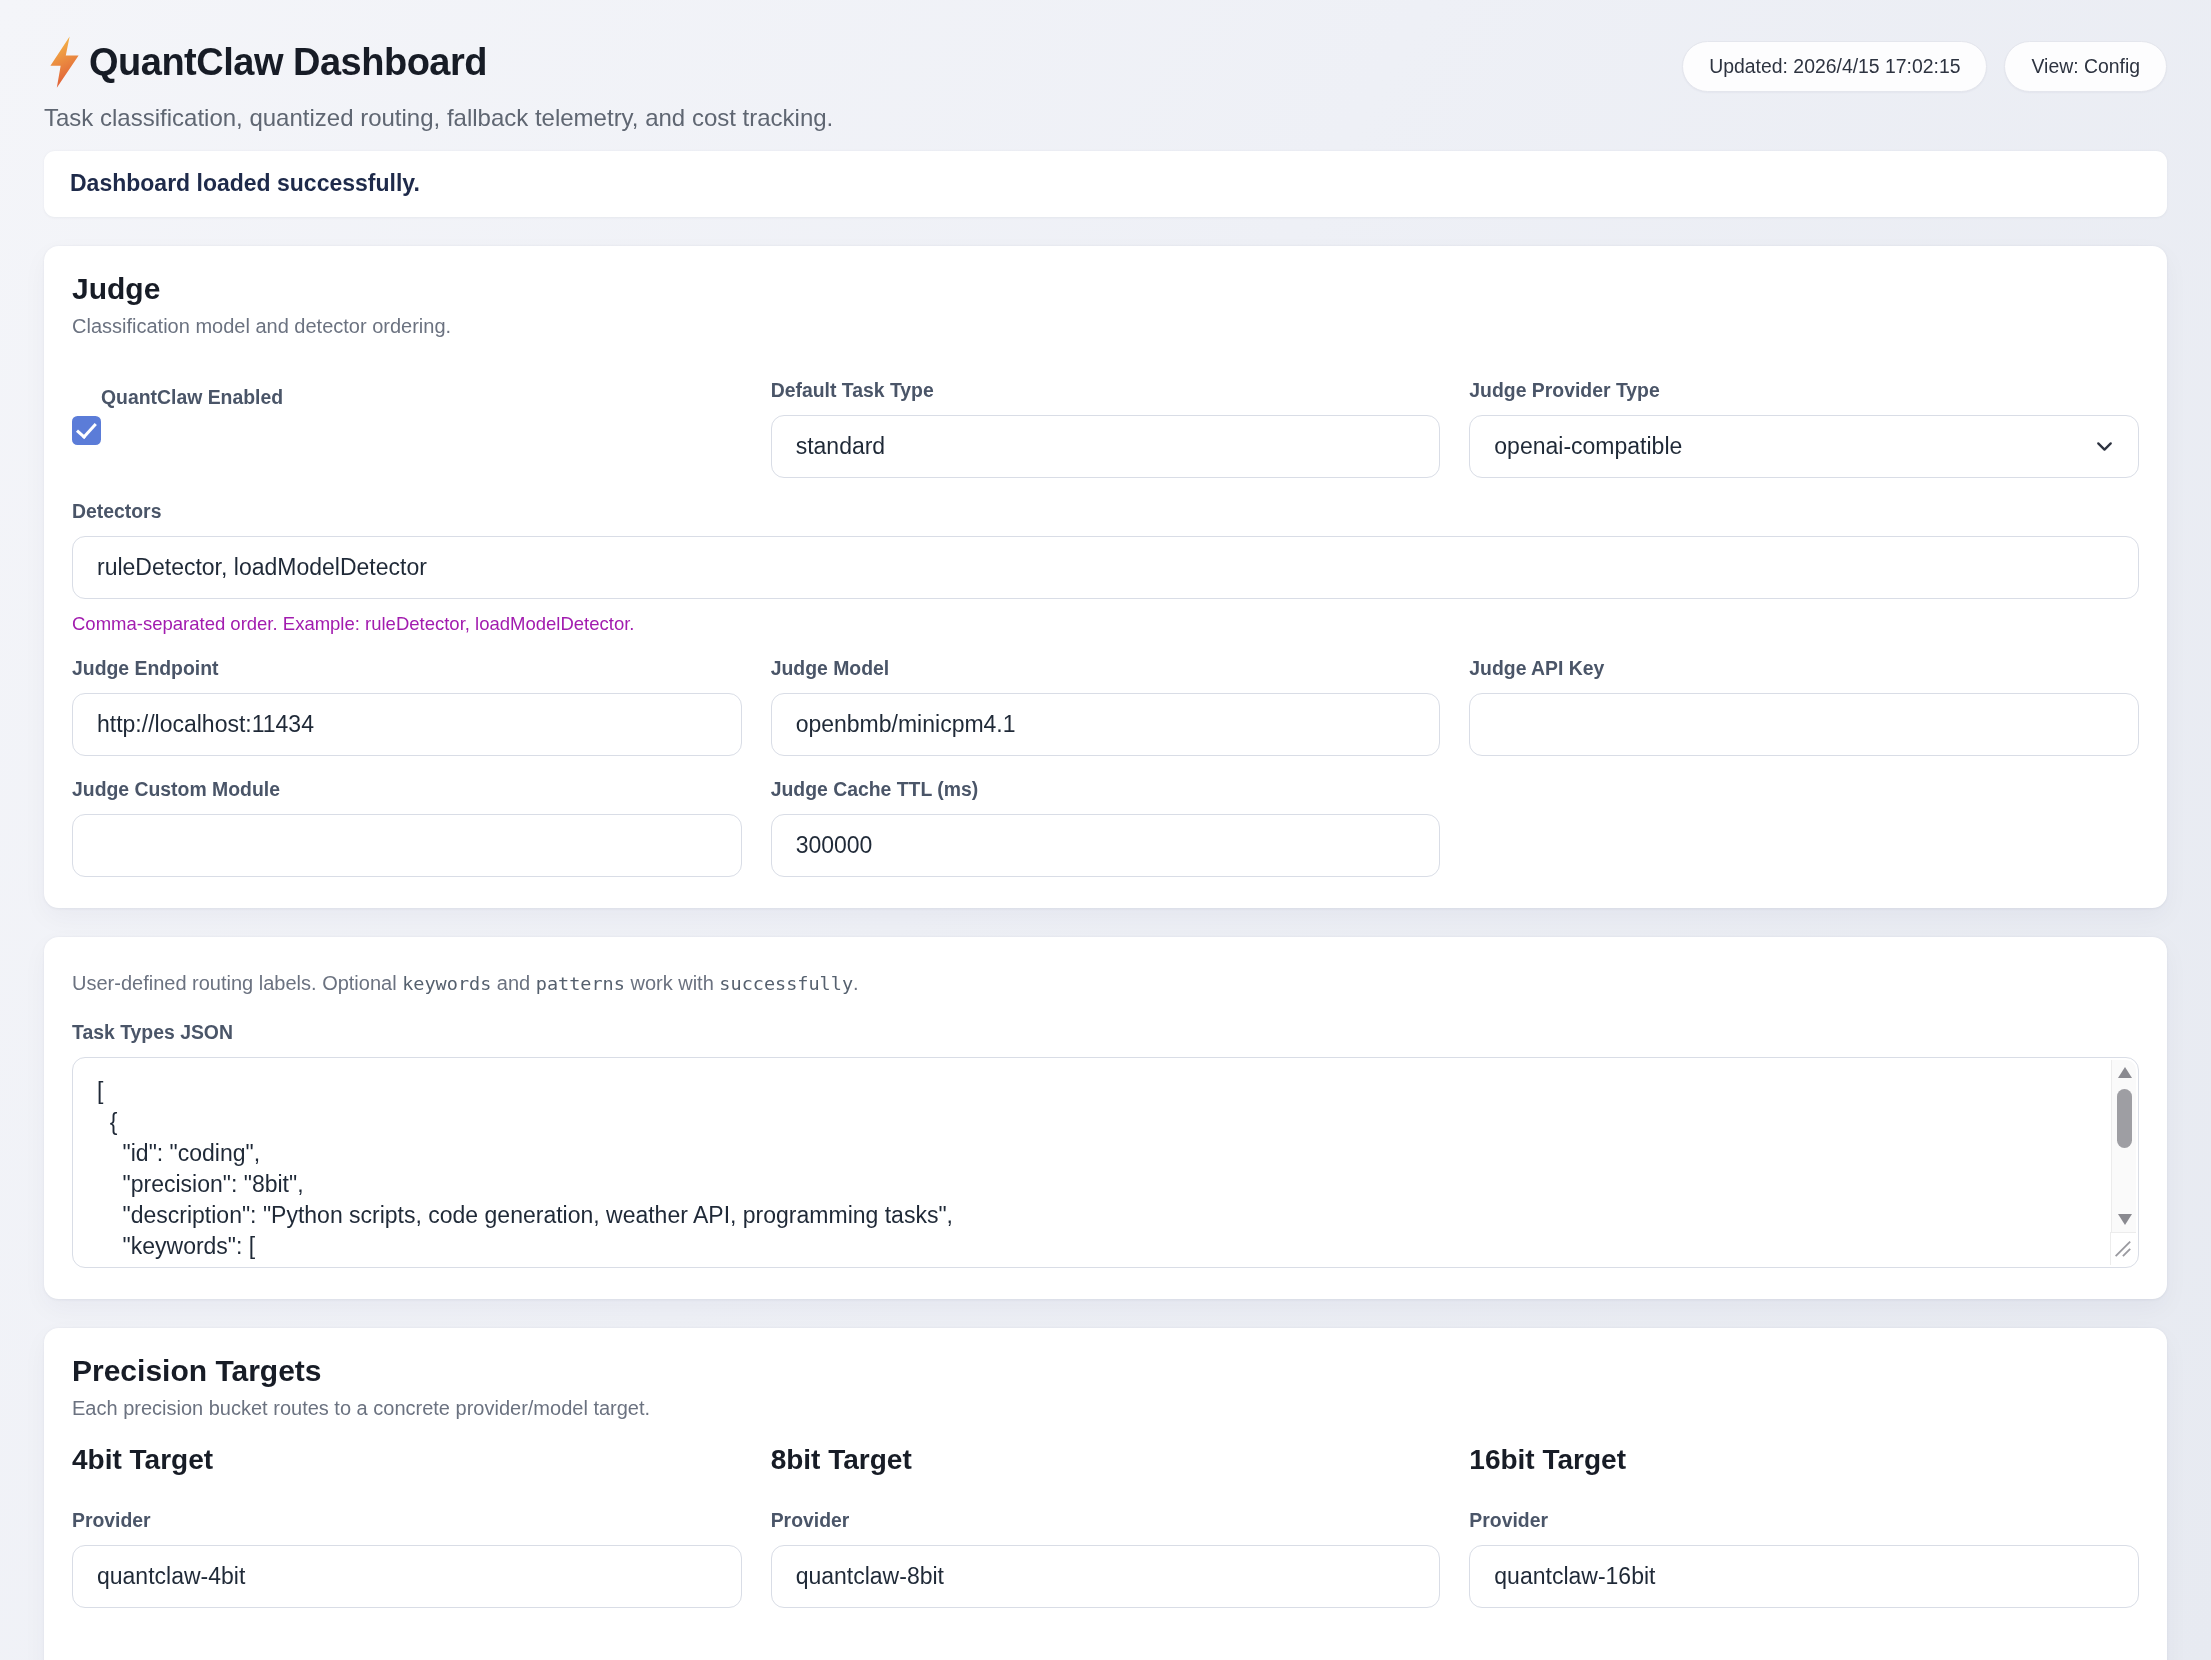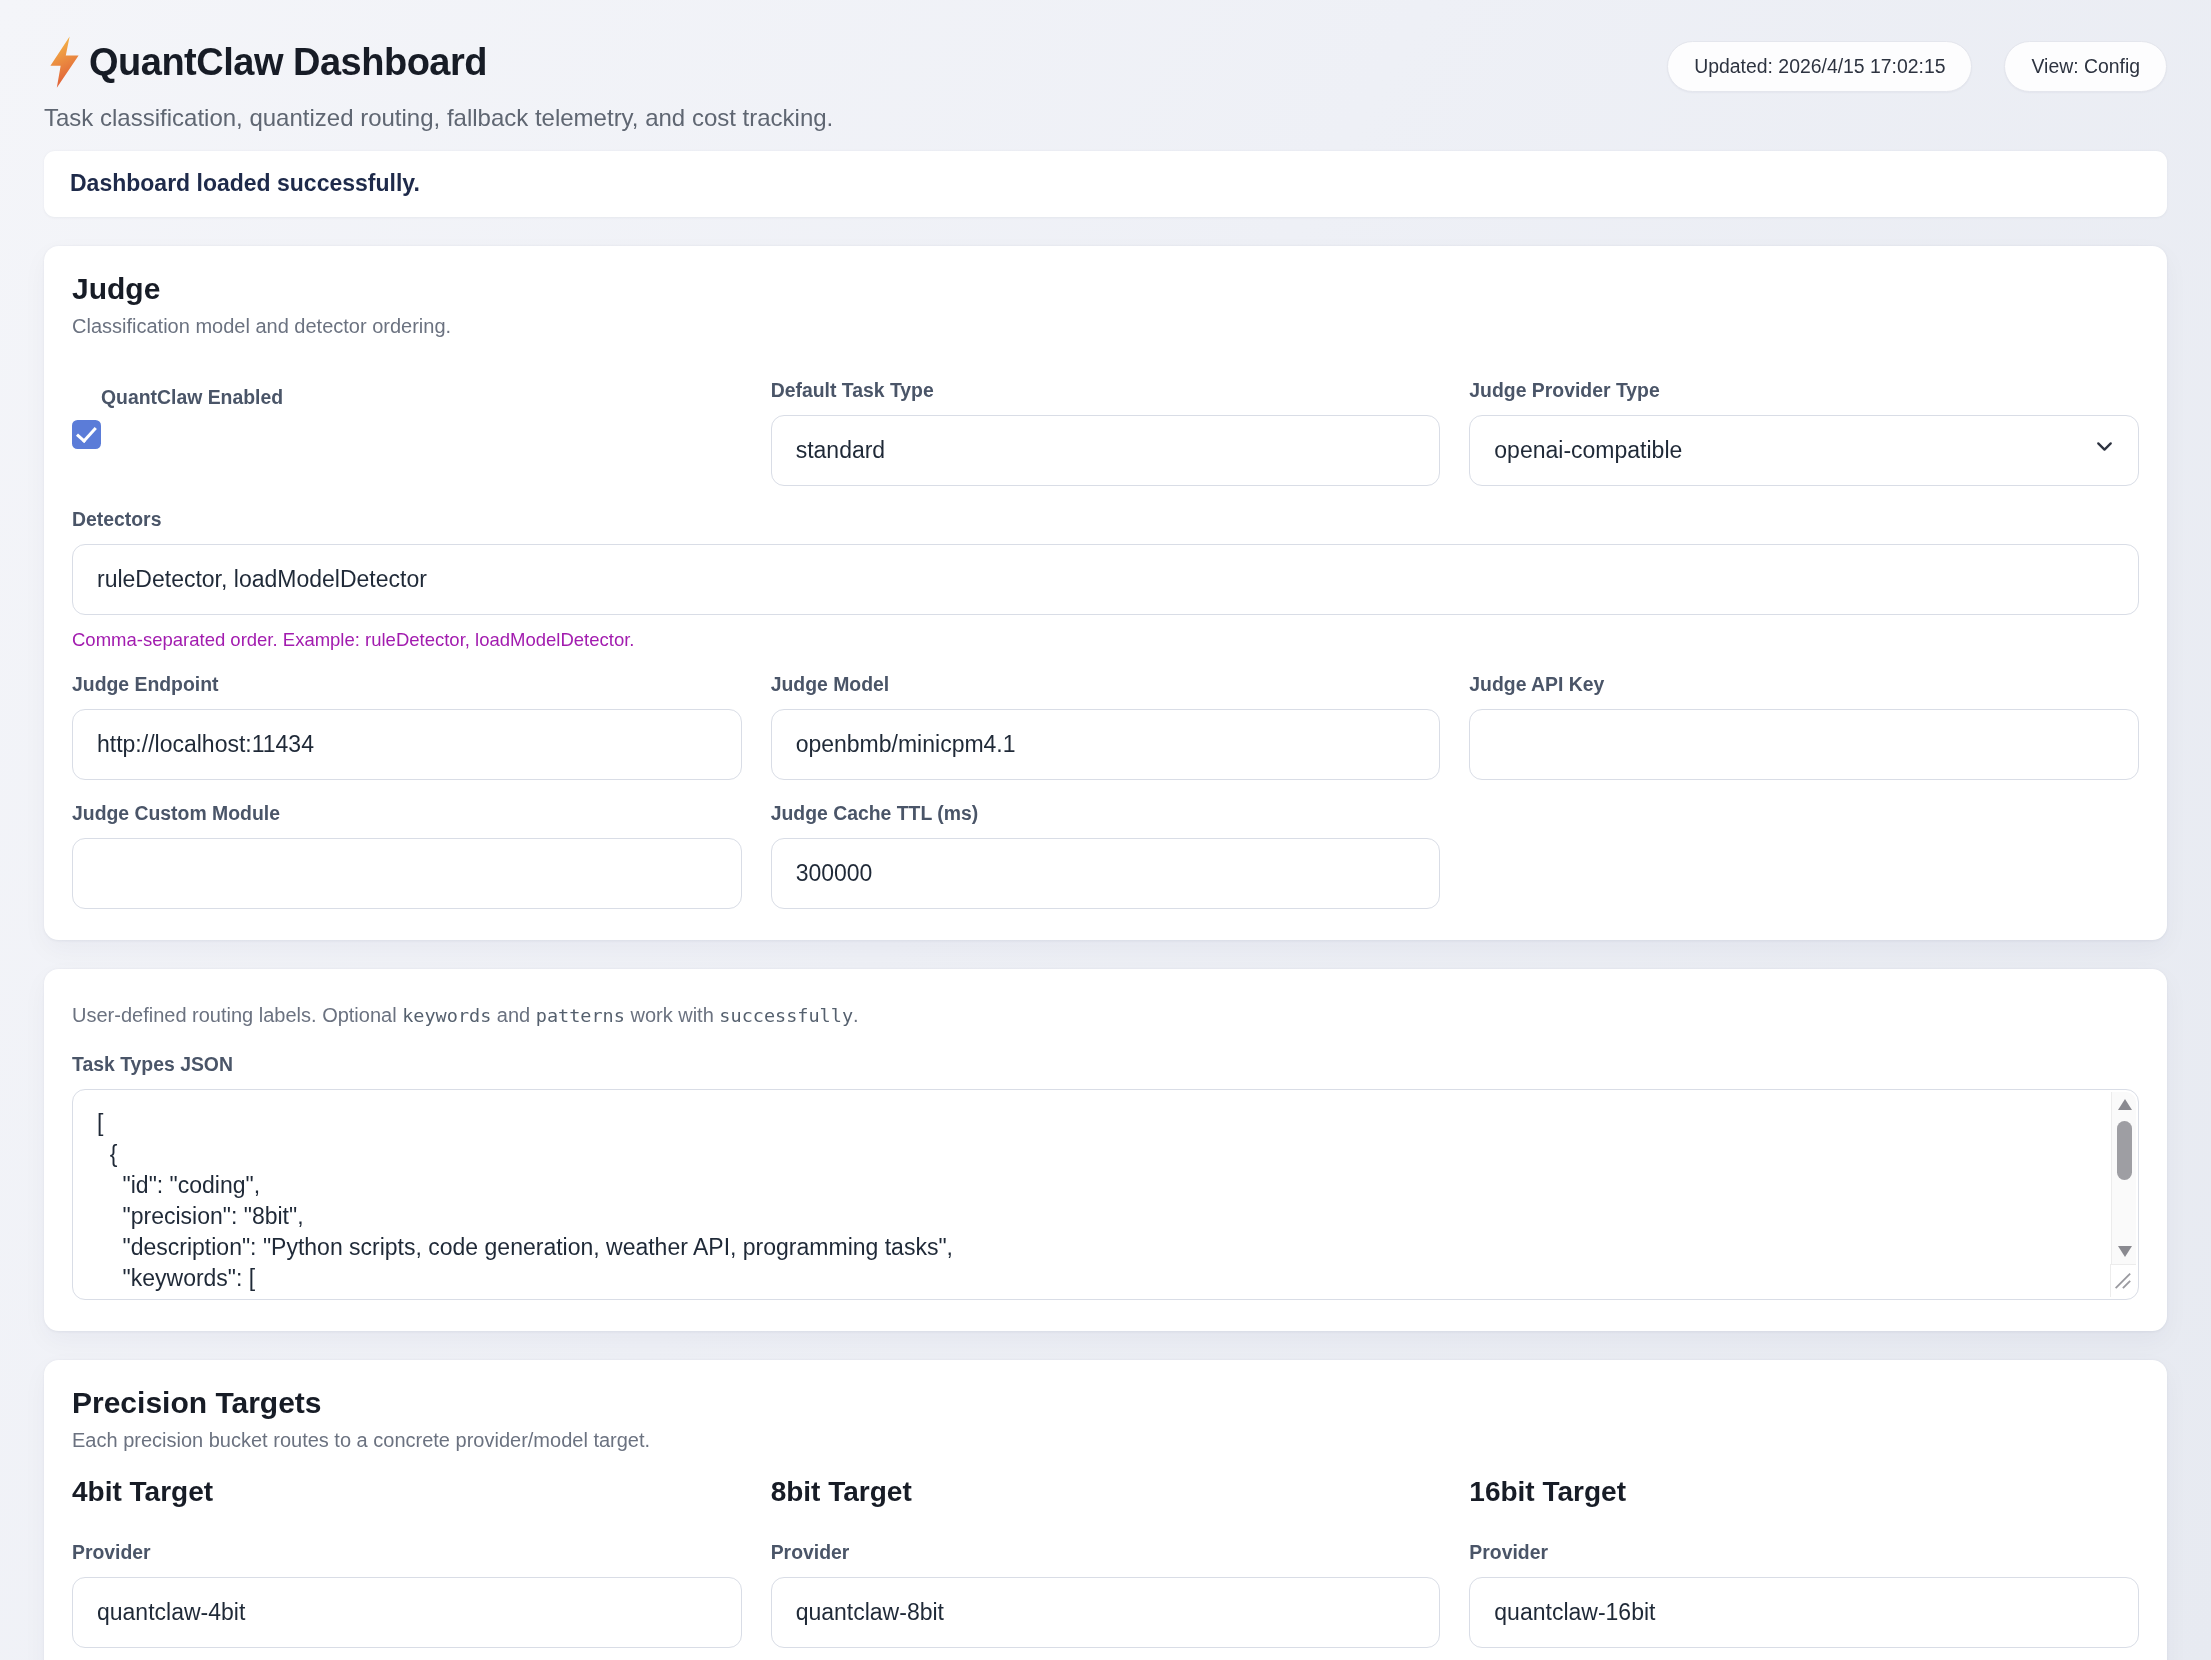--- a/index.html
+++ b/index.html
@@ -8,21 +8,21 @@
     font-family:"Liberation Sans", sans-serif;
     background:linear-gradient(120deg,#f4f5f9 0%,#eef0f6 45%,#e7eaf1 100%);
     color:#1a202c;
     padding:35px 44px 0 44px;
   }
   
   .header { display:flex; justify-content:space-between; align-items:flex-start; }
   .title-row { display:flex; align-items:center; gap:4px; }
   .page-title { font-size:38px; font-weight:700; letter-spacing:-0.5px; color:#171c26; }
   .page-subtitle { margin-top:14.8px; font-size:24px; color:#5f6672; }
-  .pills { display:flex; gap:32px; padding-top:5.5px; }
+  .pills { display:flex; gap:17px; padding-top:5.5px; }
   .pill {
     background:#fdfdfe; border:0.9px solid #e4e6ed; border-radius:922px;
     padding:13px 26px; font-size:19.4px; color:#2d3340;
     box-shadow:0 0.9px 1.8px rgba(25,35,65,.04); white-space:nowrap; cursor:pointer;
   }
   
   .status-bar {
     margin-top:19px; background:#ffffff; border-radius:11px;
     padding:19.4px 26px; font-size:23px; color:#1e2a4a;
     box-shadow:0 0.9px 2.8px rgba(25,35,65,.05);
@@ -36,21 +36,21 @@
   }
   .card-title { font-size:30px; font-weight:700; color:#171c26; }
   .card-subtitle { margin-top:9.2px; font-size:20px; color:#6b7280; }
   .card-subtitle code { font-family:"DejaVu Sans Mono", monospace; font-size:18.5px; color:#55606e; }
   
   .grid3 { display:grid; grid-template-columns:repeat(3,1fr); column-gap:29px; row-gap:22px; }
   .judge-grid { margin-top:41px; }
   .span3 { grid-column:1 / -1; }
   .field-label { display:block; font-size:19.4px; font-weight:700; color:#4a5568; margin-bottom:13px; }
   .text-input, .select-input, .json-textarea {
-    width:100%; height:71px; border:0.9px solid #d9dde6; border-radius:13px;
+    width:100%; height:63px; border:0.9px solid #d9dde6; border-radius:13px;
     background:#fff; font-family:"Liberation Sans", sans-serif;
     font-size:23px; color:#1f2937; padding:0 24px; outline:none;
   }
   .hint { margin-top:14px; font-size:18.5px; color:#a21caf; }
   
   .field-checkbox { display:flex; flex-direction:row; padding-top:3.7px; }
   .checkbox { width:29px; height:29px; border-radius:5.5px; background:#5b7cd8; position:relative; align-self:center; cursor:pointer; }
   .checkbox.checked::after {
     content:""; position:absolute; left:9.2px; top:3.7px; width:8.3px; height:15.7px;
     border-right:3.7px solid #fff; border-bottom:3.7px solid #fff; transform:rotate(42deg);

